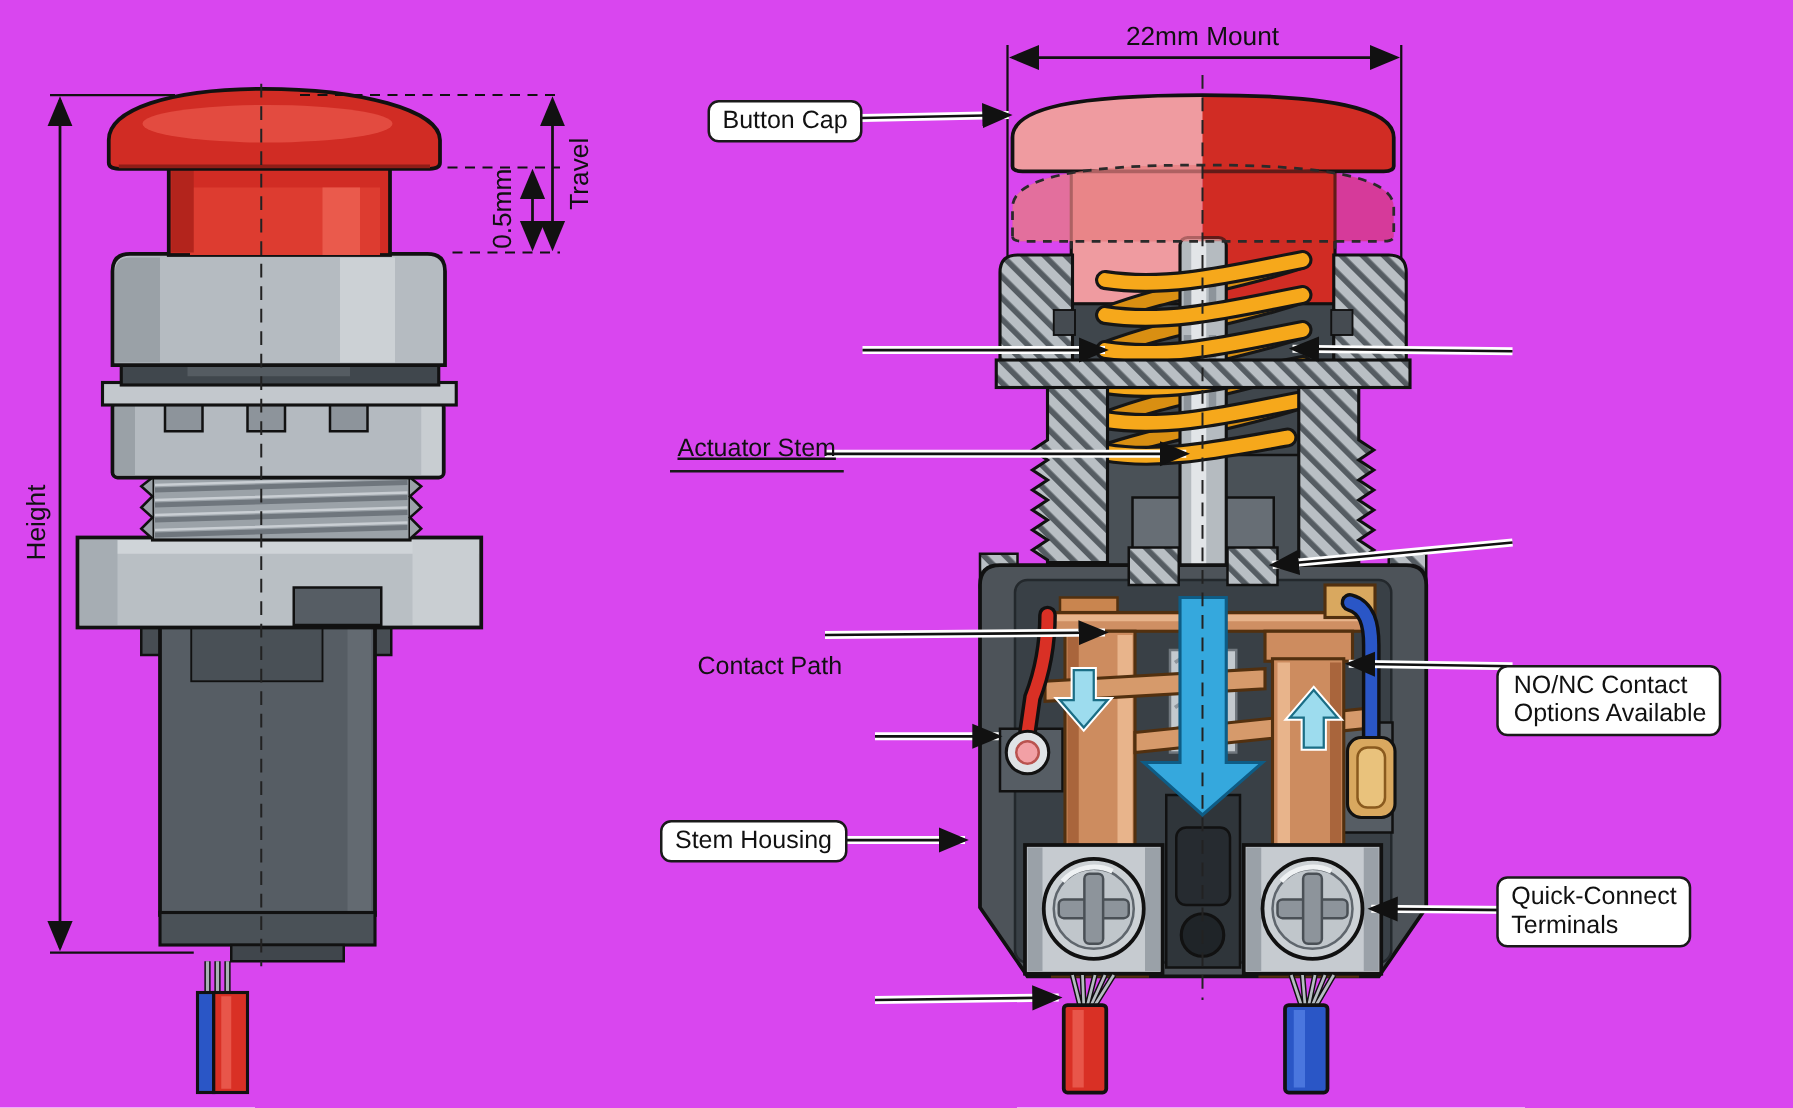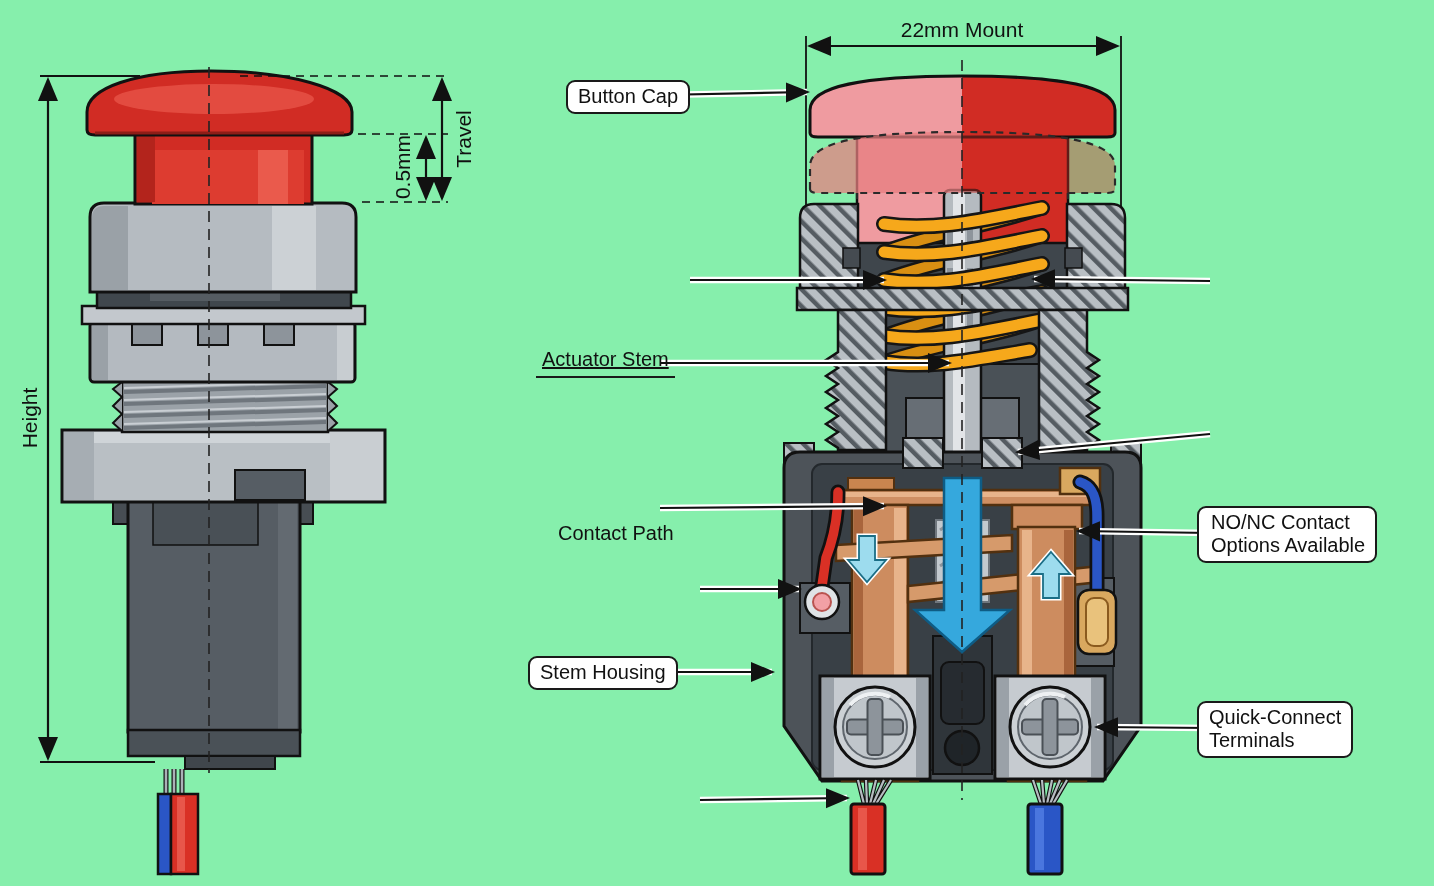--- a/index.html
+++ b/index.html
@@ -1,16 +1,16 @@
 <!DOCTYPE html>
 <html><head>
 <meta charset="utf-8">
 <style>
   html,body{margin:0;padding:0;background:#fff;}
-  #stage{position:relative;width:1434px;height:886px;background:#86efac;overflow:hidden;
+  #stage{position:relative;width:1434px;height:886px;background:#d946ef;overflow:hidden;
          font-family:"Liberation Sans", sans-serif;color:#111;}
   #art{position:absolute;left:0;top:0;}
   .callout{position:absolute;font-size:20px;line-height:1.16;white-space:pre-line;color:#111;}
   .box{background:#fff;border:2.5px solid #1a1a1a;border-radius:9px;padding:3px 10px 4px;}
   .plain{padding:2px 4px;}
   .underl{padding:2px 6px 5px;border-bottom:2.5px solid #1a1a1a;text-decoration:underline;}
   .dimtext{position:absolute;font-size:21px;white-space:nowrap;}
   .vlabel{position:absolute;font-size:21px;white-space:nowrap;
           transform:translate(-50%,-50%) rotate(-90deg);}
   .hcenter{transform:translate(-50%,0);}
@@ -322,18 +322,18 @@
 
 <div class="dimtext hcenter" style="left:962px;top:18px;">22mm Mount</div>
 <div class="vlabel" style="left:30px;top:418px;">Height</div>
 <div class="vlabel" style="left:464px;top:139px;">Travel</div>
 <div class="vlabel" style="left:403px;top:167px;">0.5mm</div>
 
 <div class="callout box" style="left:566px;top:80px;">Button Cap</div>
 <div class="callout underl" style="left:536px;top:346px;">Actuator Stem</div>
 <div class="callout plain" style="left:554px;top:520px;">Contact Path</div>
 <div class="callout box" style="left:528px;top:656px;">Stem Housing</div>
-<div class="callout box" style="left:1197px;top:506px;padding-left:12px;">NO/NC Contact
+<div class="callout box" style="left:1197px;top:532px;padding-left:12px;">NO/NC Contact
 Options Available</div>
 <div class="callout box" style="left:1197px;top:701px;">Quick-Connect
 Terminals</div>
 
 </div>
 
 </body></html>

